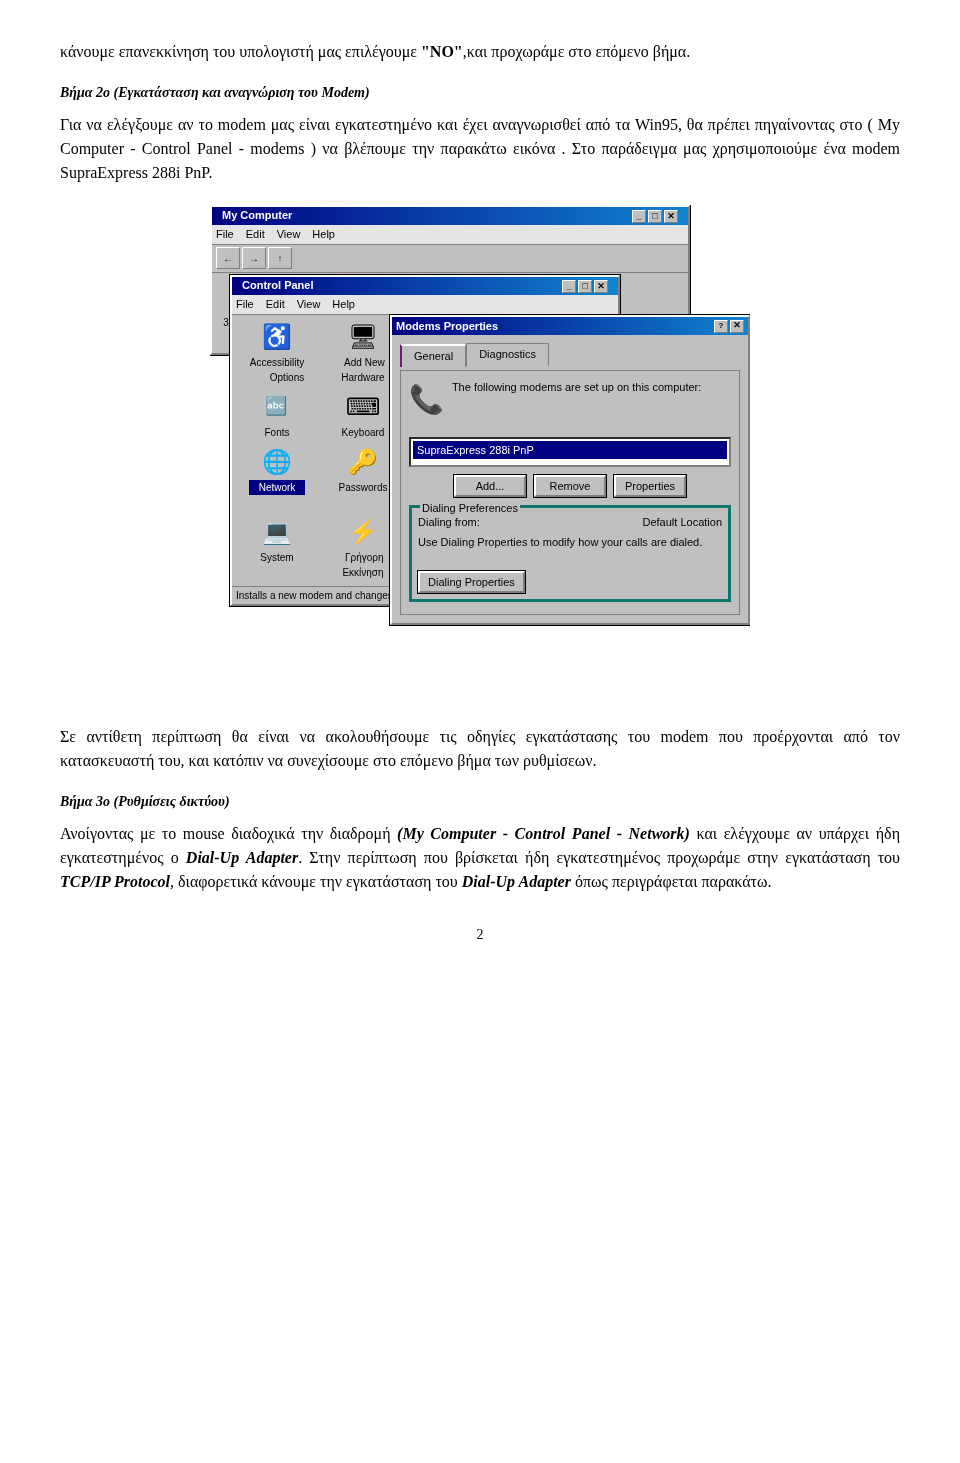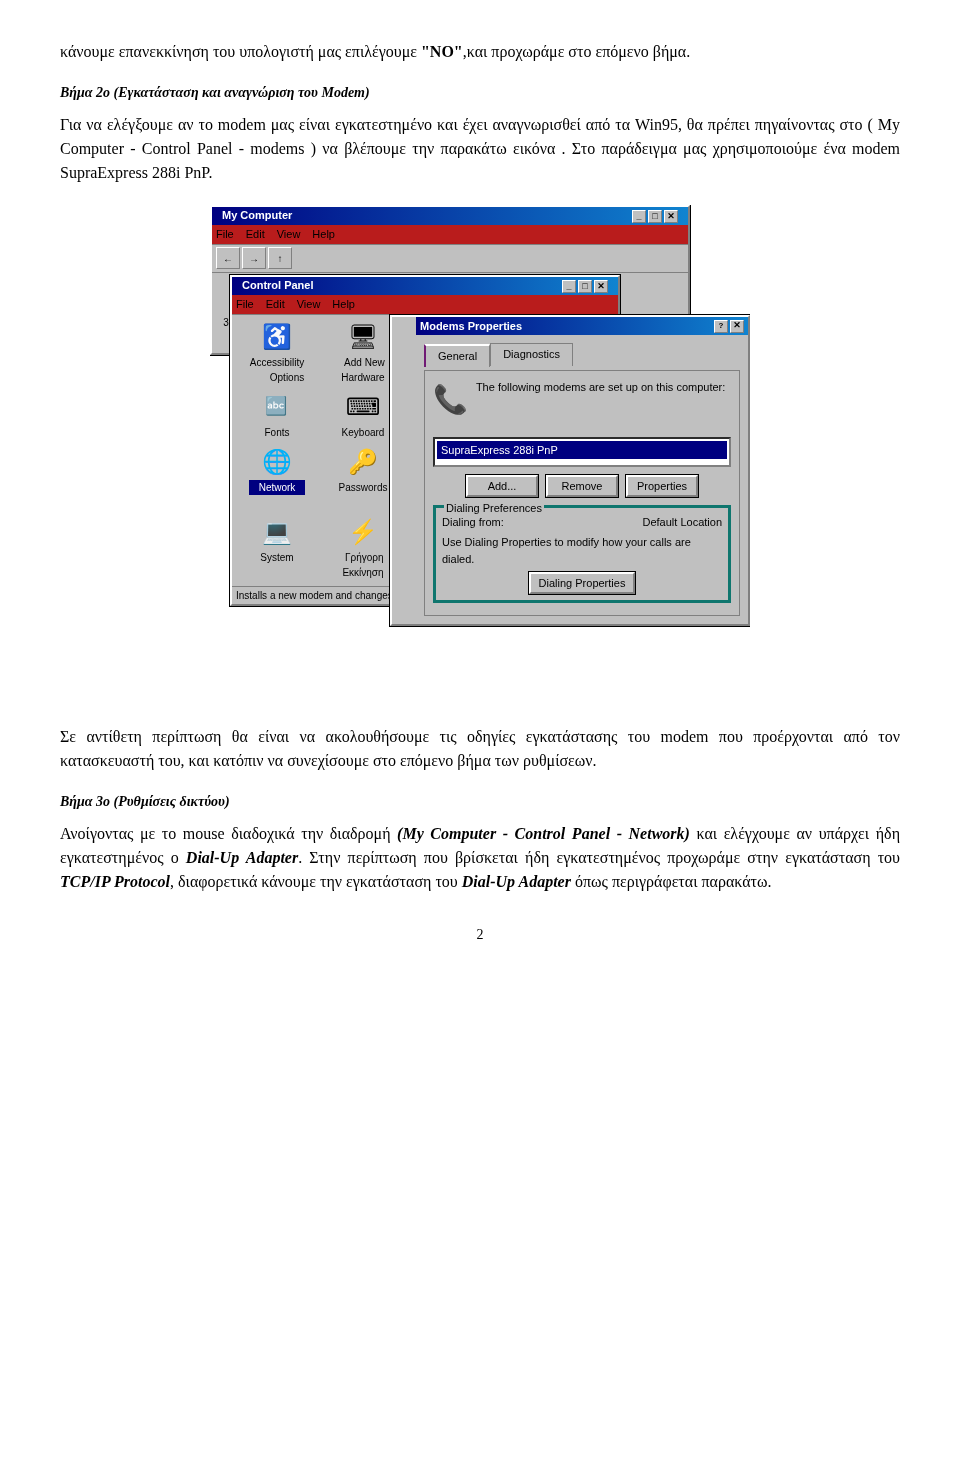--- a/index.html
+++ b/index.html
@@ -52,21 +52,21 @@
       border-bottom-color: #808080;
       font-size: 9px;
       display: flex;
       align-items: center;
       justify-content: center;
       font-family: "Arial", sans-serif;
       cursor: pointer;
       color: #000;
     }
     .win95-menubar {
-      background: #b91c1c;
+      background: #e5e5e5;
       font-family: "Arial", sans-serif;
       font-size: 11px;
       padding: 1px 4px;
       display: flex;
       gap: 12px;
       border-bottom: 1px solid #808080;
     }
     .win95-menubar span { cursor: pointer; }
     .win95-toolbar {
       background: #c0c0c0;
@@ -148,21 +148,20 @@
       position: absolute;
       top: 110px;
       left: 180px;
       width: 360px;
       background: #c0c0c0;
       border: 2px solid #fff;
       border-right-color: #808080;
       border-bottom-color: #808080;
       outline: 1px solid #000;
       z-index: 3;
-      padding-left: 24px;
     }
     .modems-titlebar {
       background: linear-gradient(to right, #000080, #1084d0);
       color: #fff;
       font-family: "Arial", sans-serif;
       font-size: 11px;
       font-weight: bold;
       padding: 2px 4px;
       display: flex;
       justify-content: space-between;
@@ -263,22 +262,22 @@
       font-size: 11px;
     }
     .dialing-from-row {
       display: flex;
       justify-content: space-between;
       align-items: center;
       margin-bottom: 4px;
     }
     .dialing-props-btn {
       display: flex;
-      justify-content: center;
-      margin-top: 5px;
+      justify-content: flex-start;
+      margin-top: 20px;
     }
 
     
     .my-computer-window {
       position: relative;
       z-index: 1;
     }
 
     .screenshot-wrapper {
       position: relative;

